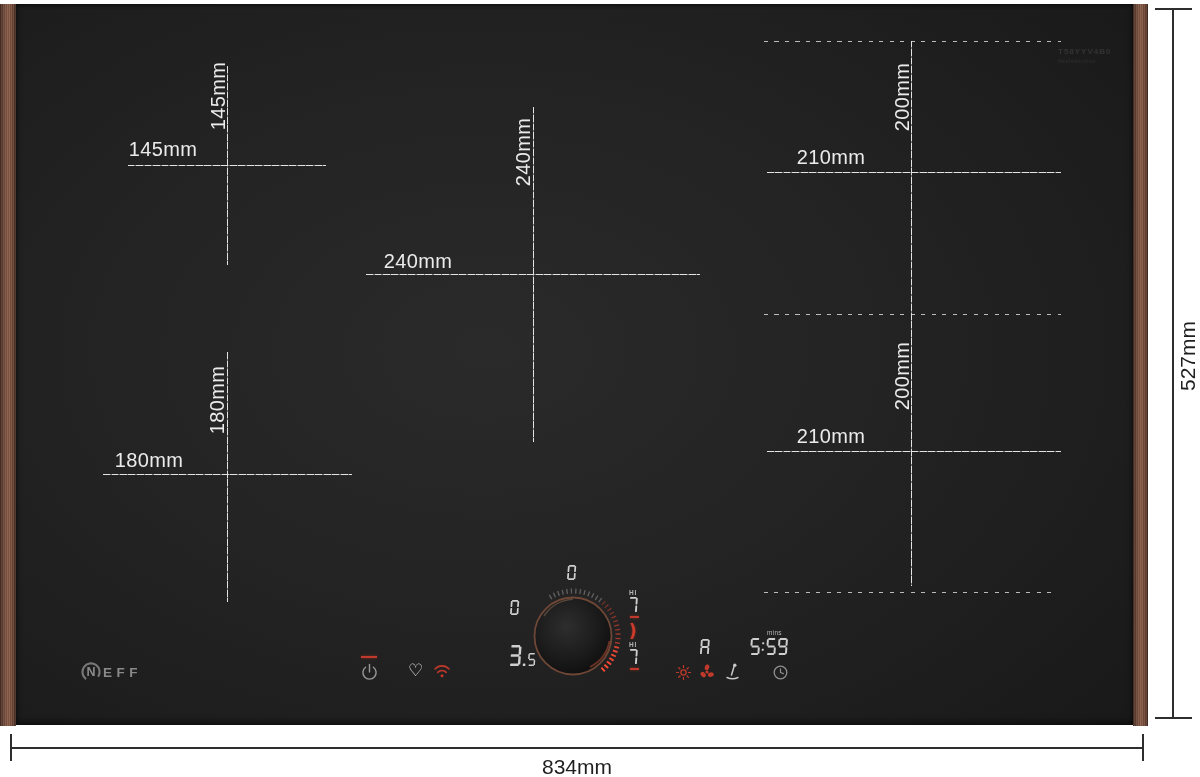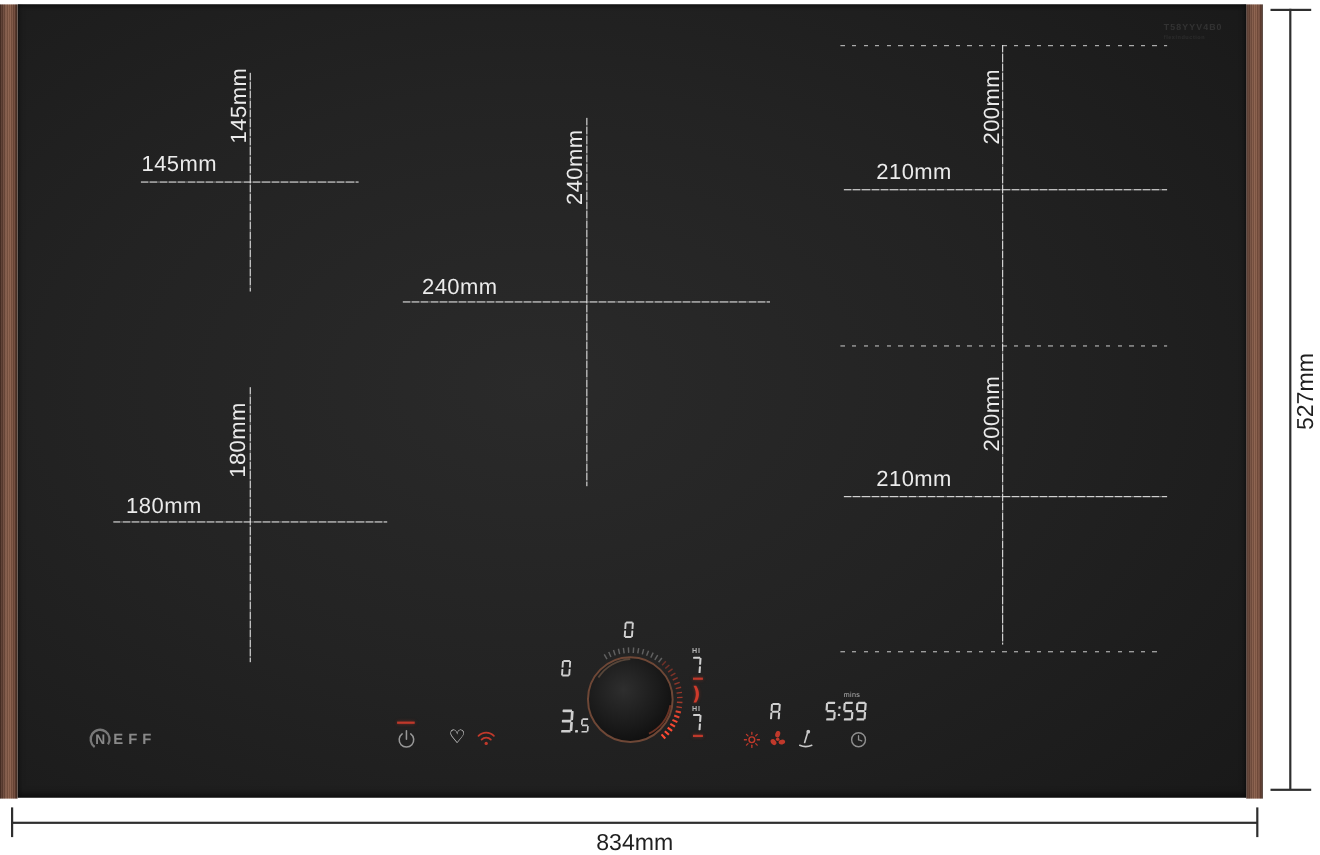--- a/index.html
+++ b/index.html
@@ -50,21 +50,21 @@
 </style>
 </head>
 <body>
 
 <div class="stage">
 
   <div class="abs glass"></div>
   <div class="abs trim trim-left"></div>
   <div class="abs trim trim-right"></div>
 
-  <div class="abs etch" style="left:1058px; top:21px; width:70px;font-weight:bold;">
+  <div class="abs etch" style="left:1058px; top:48px; width:70px;font-weight:bold;">
     <span>T58YYV4B0</span>
     <span class="sub">flexInduction</span>
   </div>
 
   <div class="abs vline" style="left:227px; top:66px; height:199px;"></div>
   <div class="abs hline" style="left:128px; top:165px; width:198px;"></div>
   <div class="abs zlabel rot" style="left:173px; top:85px;">145mm</div>
   <div class="abs zlabel" style="left:118px; top:138px;">145mm</div>
 
   <div class="abs vline" style="left:533px; top:107px; height:335px;"></div>

